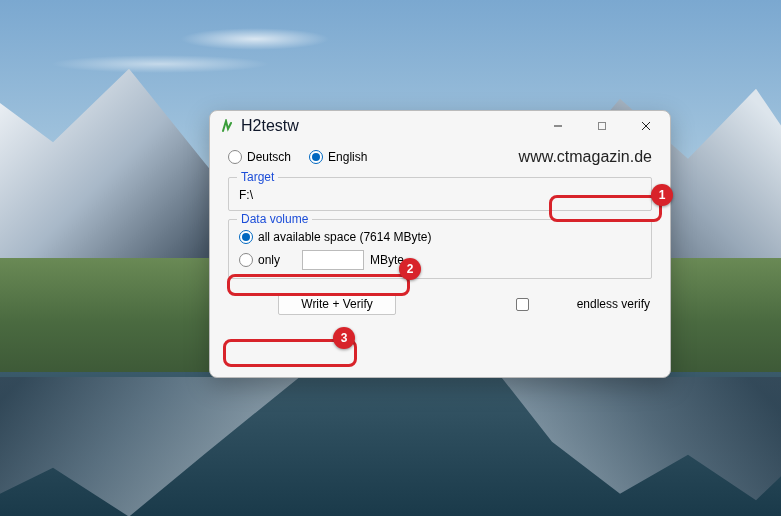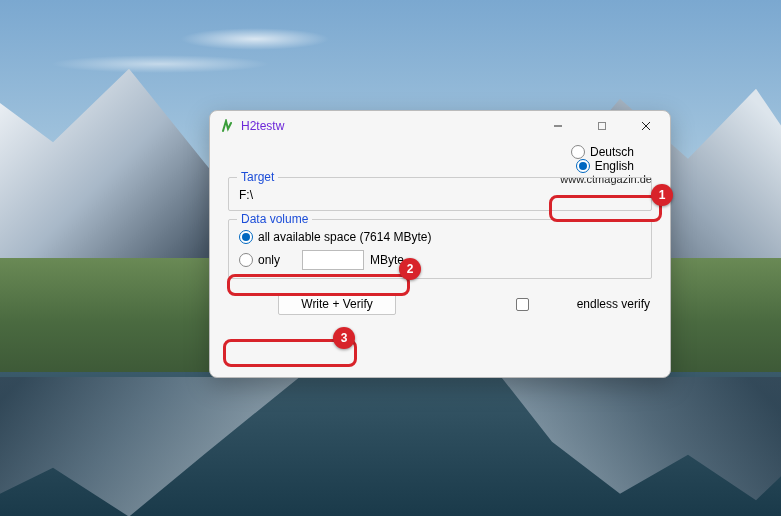--- a/index.html
+++ b/index.html
@@ -56,37 +56,37 @@
   border-radius: 8px;
   box-shadow: 0 8px 24px rgba(0,0,0,0.25);
   display: flex; flex-direction: column;
 }
 .titlebar {
   height: 30px;
   display: flex; align-items: center;
   padding: 0 2px 0 10px;
 }
 .app-icon { width: 14px; height: 14px; margin-right: 7px; display: flex; align-items: center; justify-content: center; }
-.title { font-size: 12px; color: #6d28d9; }
+.title { font-size: 16px; color: #0f172a; }
 .winbtns { margin-left: auto; display: flex; }
 .winbtn { width: 44px; height: 28px; display: flex; align-items: center; justify-content: center; color: #444; border-radius: 4px; }
 .winbtn svg { display: block; }
 .content { padding: 4px 18px 10px 18px; flex: 1; }
-.langrow { display: flex; align-items: flex-end; height: 24px; flex-direction: column; }
+.langrow { display: flex; align-items: center; height: 24px; }
 .radio { display: flex; align-items: center; margin-right: 18px; cursor: pointer; }
 .radio-dot {
   width: 14px; height: 14px; border-radius: 50%;
   border: 1px solid #888; background: #fff;
   display: flex; align-items: center; justify-content: center; margin-right: 5px;
 }
 .radio.sel .radio-dot { border-color: #0067c0; }
 .radio.sel .radio-dot::after {
   content: ""; width: 8px; height: 8px; border-radius: 50%; background: #0067c0;
 }
-.link { margin-left: auto; color: #222; font-size: 11px; }
+.link { margin-left: auto; color: #222; font-size: 16px; }
 .group {
   border: 1px solid #ccc; border-radius: 2px;
   margin-top: 8px; padding: 6px 10px 8px 10px; position: relative;
 }
 .group-label {
   position: absolute; top: -8px; left: 8px; background: #f6f6f6;
   padding: 0 4px; font-size: 12px; color: #1d4ed8;
 }
 .target-row { display: flex; align-items: center; margin-top: 4px; }
 .target-path { flex: 1; }

